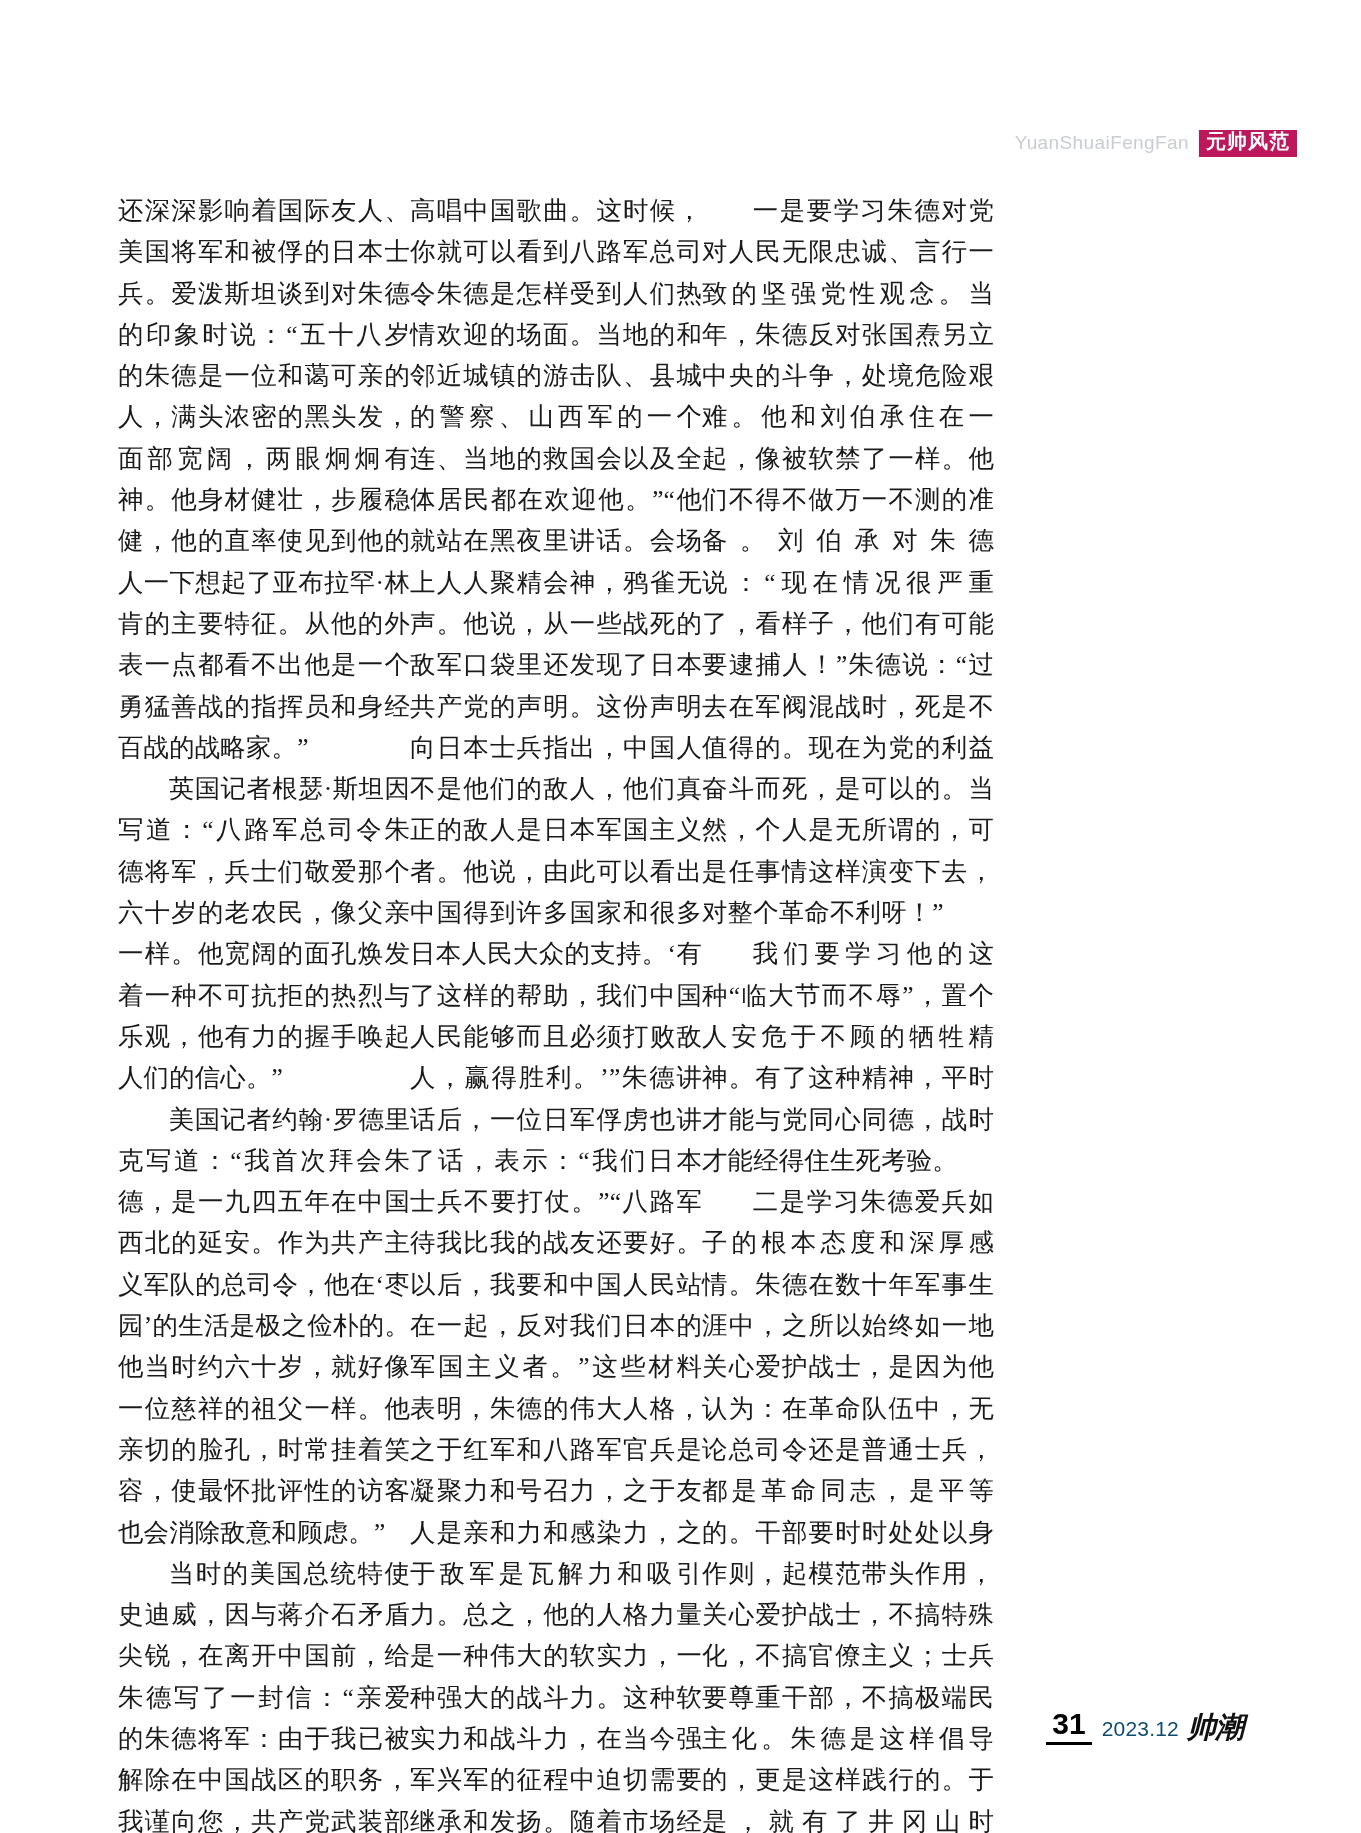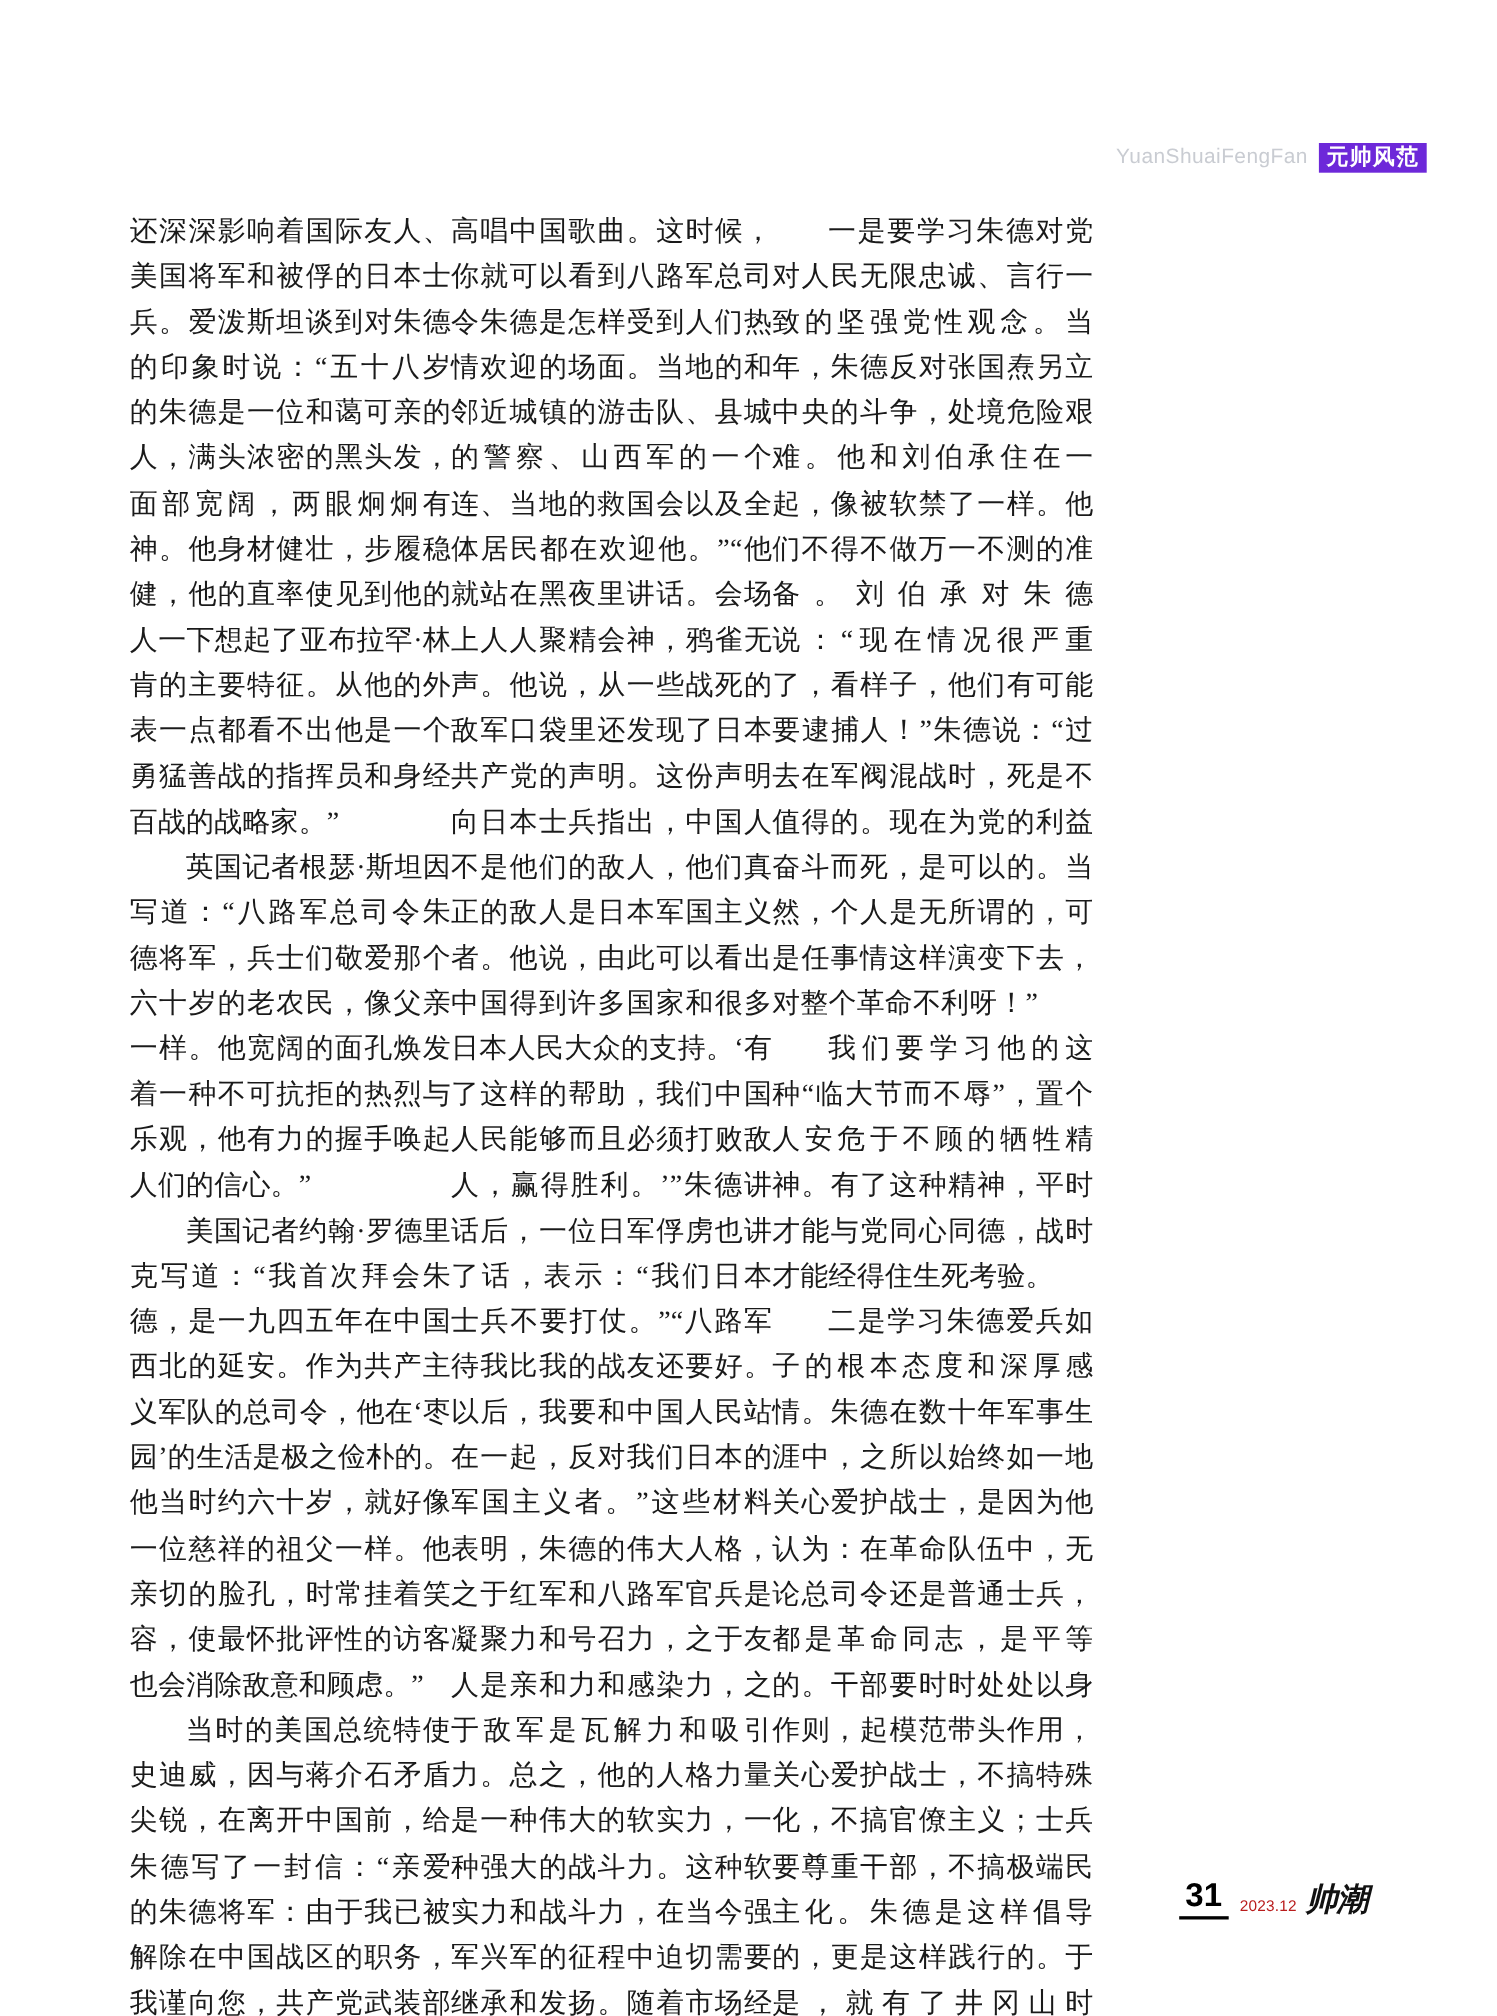--- a/index.html
+++ b/index.html
@@ -31,23 +31,23 @@
   }
   .header-pinyin {
     font-family: "Liberation Sans", "DejaVu Sans", sans-serif;
     font-size: 19px;
     letter-spacing: 0.4px;
     color: #c9ccd2;
     margin-right: 10px;
     white-space: nowrap;
   }
   .header-badge {
-    background: #6d28d9;
+    background: #be185d;
     color: #ffffff;
-    font-family: Liberation Serif, serif;
+    font-family: Liberation Mono, monospace;
     font-weight: bold;
     font-size: 20px;
     letter-spacing: 1px;
     padding: 3px 7px 4px 7px;
     line-height: 1;
     white-space: nowrap;
   }
 
   
   .columns {
@@ -89,22 +89,22 @@
     font-family: "Liberation Sans", "DejaVu Sans", sans-serif;
     font-size: 30px;
     font-weight: bold;
     color: #000000;
     line-height: 1;
     padding: 0 6px 3px 6px;
     border-bottom: 3px solid #000000;
   }
   .issue {
     font-family: "Liberation Sans", "DejaVu Sans", sans-serif;
-    font-size: 14px;
-    color: #b91c1c;
+    font-size: 21px;
+    color: #0c4a6e;
     line-height: 1;
     padding: 0 8px 6px 10px;
     letter-spacing: 0.2px;
   }
   .logo {
     font-family: "Liberation Serif", "DejaVu Serif", serif;
     font-size: 29px;
     font-weight: bold;
     color: #111111;
     line-height: 1;

